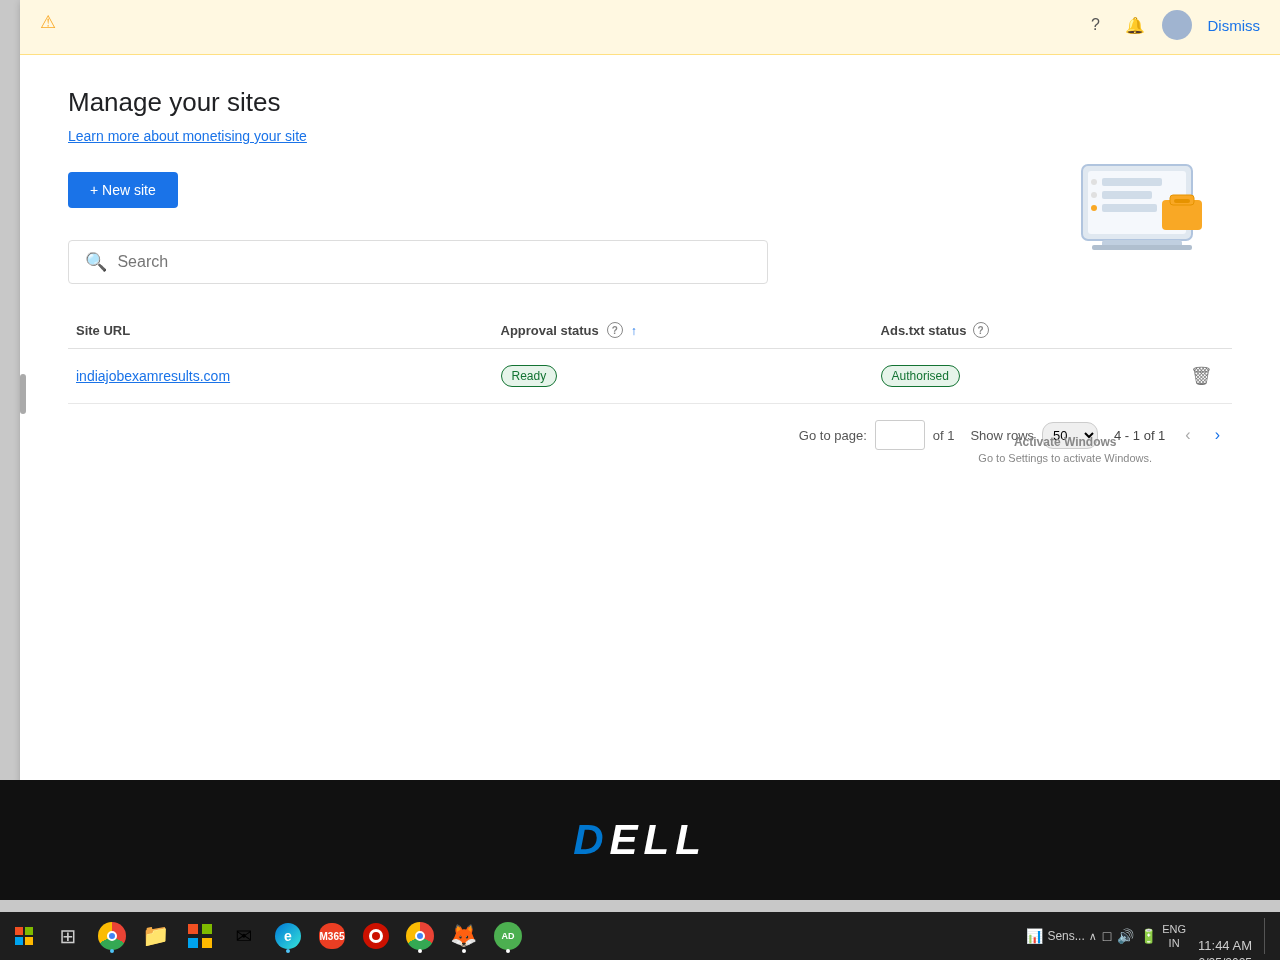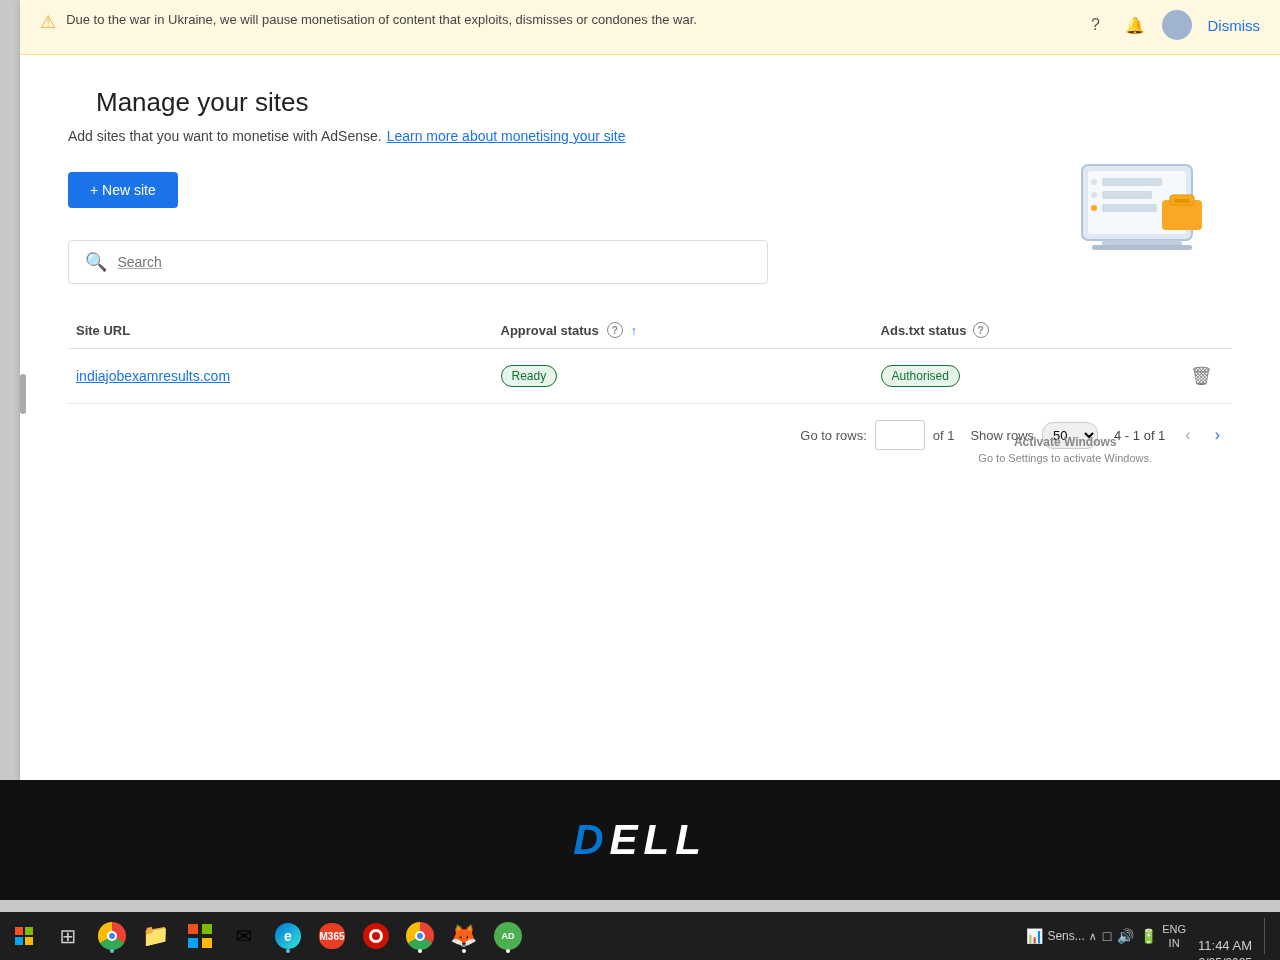--- a/index.html
+++ b/index.html
@@ -77,21 +77,20 @@
     .page-content {
       padding: 32px 48px 24px 48px;
       background: #fff;
     }
 
     .page-title {
       font-size: 26px;
       font-weight: 400;
       color: #202124;
       margin-bottom: 10px;
-      margin-left: 28px;
     }
 
     .page-subtitle {
       font-size: 14px;
       color: #444;
       margin-bottom: 28px;
       display: flex;
       align-items: center;
       gap: 5px;
     }
@@ -138,25 +137,24 @@
       max-width: 700px;
       margin-bottom: 28px;
     }
     .search-icon-svg {
       color: #777;
       font-size: 18px;
     }
     .search-input {
       border: none;
       outline: none;
-      font-size: 14px;
+      font-size: 16px;
       color: #aaa;
       width: 100%;
       background: transparent;
-      text-decoration: underline;
     }
 
     
     .sites-table {
       width: 100%;
       border-collapse: collapse;
     }
     .sites-table th {
       text-align: left;
       font-size: 13px;
@@ -413,21 +411,20 @@
 </head>
 <body>
 
 <div class="page-wrapper">
 
   <div class="browser-window">
 
     <div class="warning-banner">
       <div class="warning-left">
         <span class="warning-icon">⚠</span>
-        <div class="warning-text">Due to the war in Ukraine, we will pause monetisation of content that exploits, dismisses or condones the war.</div>
       </div>
       <div class="warning-right">
         <div class="top-icons">
           <div class="top-icon">?</div>
           <div class="top-icon">🔔</div>
           <div class="top-avatar"></div>
         </div>
         <a class="dismiss-link">Dismiss</a>
       </div>
     </div>
@@ -453,21 +450,20 @@
             <rect x="122" y="54" width="16" height="4" rx="2" fill="#e69300"></rect>
 
             <rect x="50" y="95" width="80" height="8" rx="3" fill="#c0cfe0"></rect>
             <rect x="40" y="100" width="100" height="5" rx="2" fill="#b0bfcf"></rect>
           </svg>
         </div>
 
         <h1 class="page-title">Manage your sites</h1>
 
         <div class="page-subtitle">
-          <span>Add sites that you want to monetise with AdSense.</span>
           <a>Learn more about monetising your site</a>
         </div>
 
         <button class="new-site-btn">+ New site</button>
 
         <div class="search-bar-container">
           <span class="search-icon-svg">🔍</span>
           <input class="search-input" type="text" placeholder="Search" style="">
         </div>
 
@@ -506,21 +502,21 @@
               </td>
               <td>
                 <span class="delete-icon">🗑</span>
               </td>
             </tr>
           </tbody>
         </table>
 
         <div class="pagination-row" style="position:relative;">
           <div class="page-input-group">
-            <span>Go to rows:</span>
+            <span>Go to page:</span>
             <input class="page-num-input" type="text" style="">
             <span>of 1</span>
           </div>
           <div class="show-rows-group">
             <span>Show rows</span>
             <select class="rows-select">
               <option>10</option>
               <option>25</option>
               <option selected="">50</option>
               <option>100</option>

